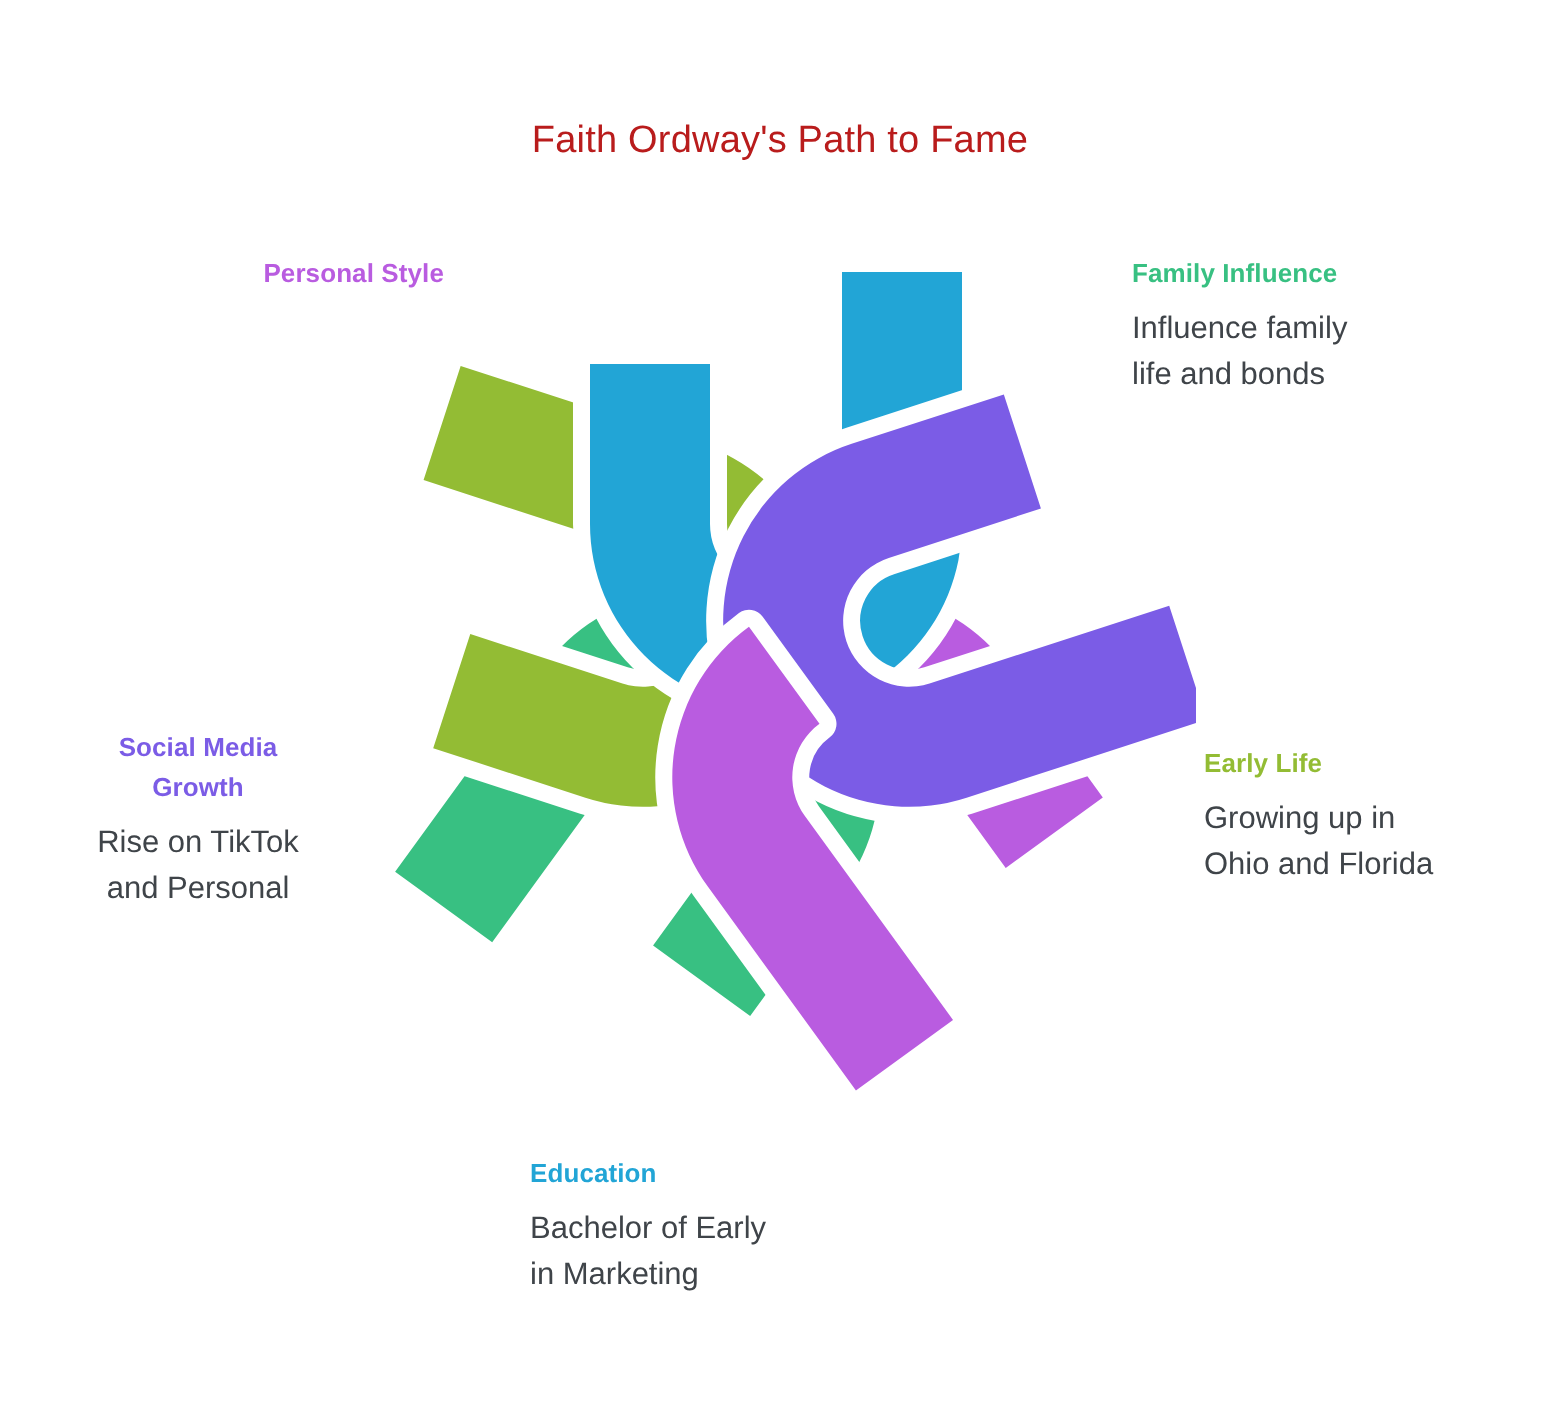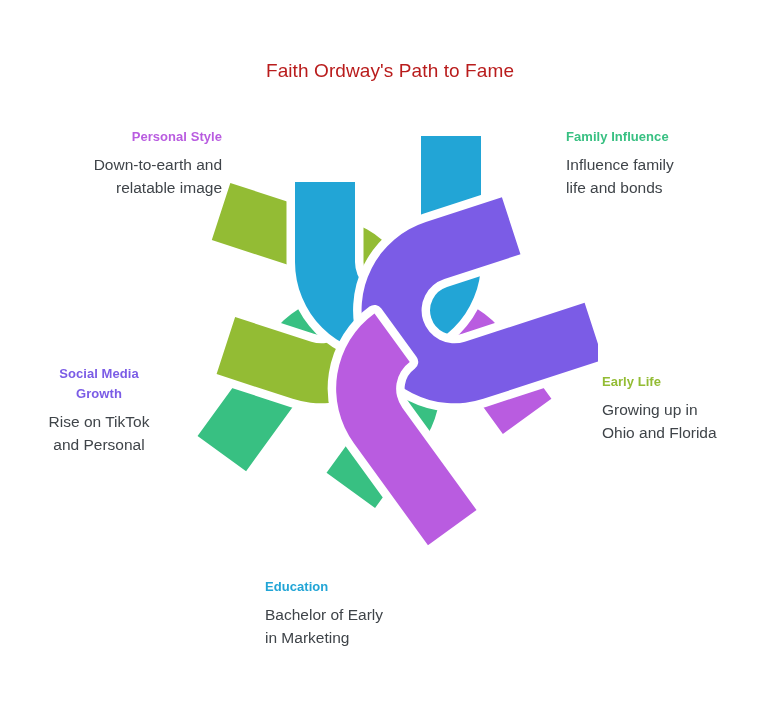--- a/index.html
+++ b/index.html
@@ -159,22 +159,20 @@
           <path d="M -93 70 A 93 93 0 0 1 0 -23 L 0 37 A 33 33 0 0 0 -33 70 L -33 196 L -93 196 Z" fill="#ffffff" stroke="#ffffff" stroke-width="17" stroke-linejoin="round"></path>
           <path d="M -93 70 A 93 93 0 0 1 0 -23 L 0 37 A 33 33 0 0 0 -33 70 L -33 196 L -93 196 Z" fill="#b95ce0"></path>
         </g>
 
       </g>
     </svg>
   </div>
 
   <div class="label-block" id="block-personal-style">
     <div class="label-heading" style="color:#b95ce0">Personal Style</div>
-    <div class="label-desc">Down-to-earth and
-relatable image</div>
   </div>
 
   <div class="label-block" id="block-family-influence">
     <div class="label-heading" style="color:#38c082">Family Influence</div>
     <div class="label-desc">Influence family
 life and bonds</div>
   </div>
 
   <div class="label-block" id="block-social-media">
     <div class="label-heading" style="color:#7b5ce6; white-space:pre-line;">Social Media

